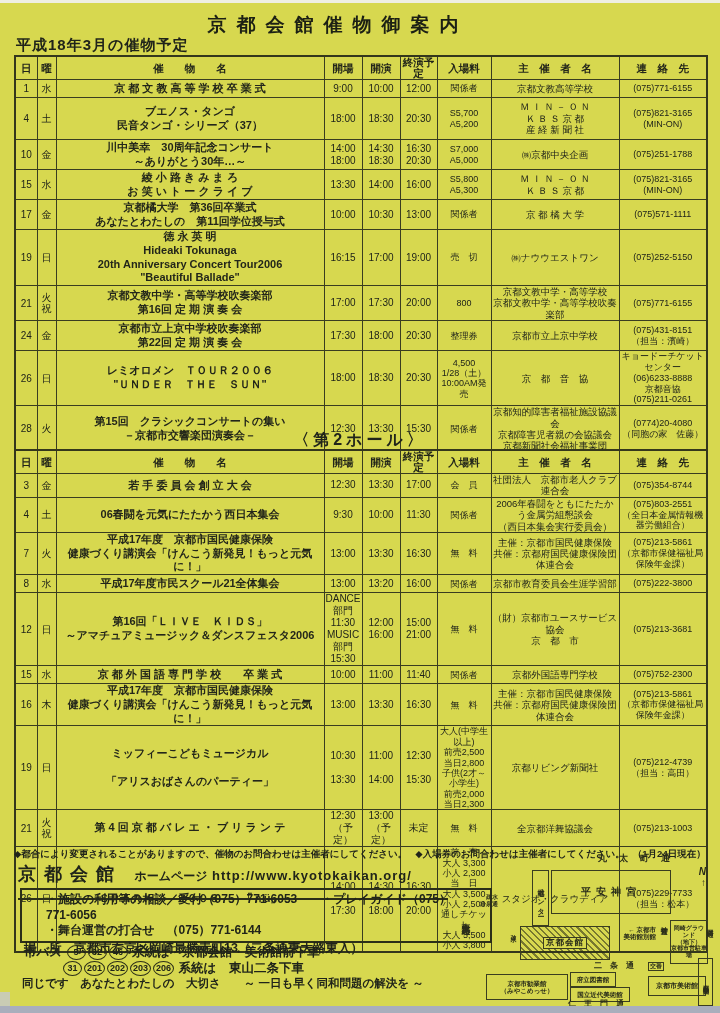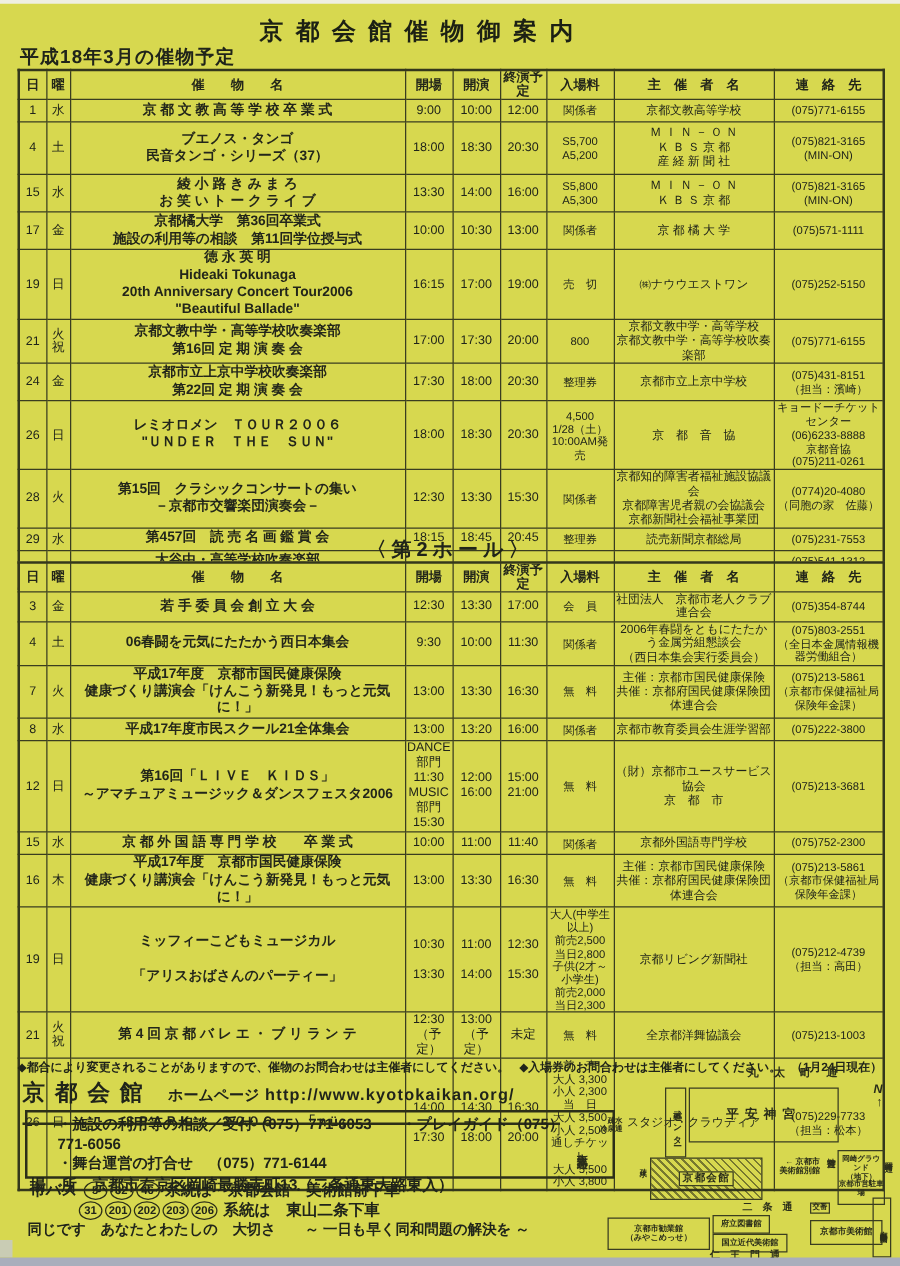--- a/index.html
+++ b/index.html
@@ -159,39 +159,55 @@
         <td class="col-end">20:30</td>
         <td class="col-fee">S5,700
 A5,200</td>
         <td class="col-org">Ｍ Ｉ Ｎ － Ｏ Ｎ
 Ｋ Ｂ Ｓ 京 都
 産 経 新 聞 社</td>
         <td class="col-tel">(075)821-3165
 (MIN-ON)</td>
       </tr>
       <tr class="r2">
+        <td class="col-day">10</td>
+        <td class="col-wd">金</td>
+        <td class="col-name">川中美幸　30周年記念コンサート
+～ありがとう30年…～</td>
+        <td class="col-open">14:00
+18:00</td>
+        <td class="col-start">14:30
+18:30</td>
+        <td class="col-end">16:30
+20:30</td>
+        <td class="col-fee">S7,000
+A5,000</td>
+        <td class="col-org">㈱京都中央企画</td>
+        <td class="col-tel">(075)251-1788</td>
+      </tr>
+      <tr class="r2">
         <td class="col-day">15</td>
         <td class="col-wd">水</td>
         <td class="col-name">綾 小 路 き み ま ろ
 お 笑 い ト ー ク ラ イ ブ</td>
         <td class="col-open">13:30</td>
         <td class="col-start">14:00</td>
         <td class="col-end">16:00</td>
         <td class="col-fee">S5,800
 A5,300</td>
         <td class="col-org">Ｍ Ｉ Ｎ － Ｏ Ｎ
 Ｋ Ｂ Ｓ 京 都</td>
         <td class="col-tel">(075)821-3165
 (MIN-ON)</td>
       </tr>
       <tr class="r2">
         <td class="col-day">17</td>
         <td class="col-wd">金</td>
         <td class="col-name">京都橘大学　第36回卒業式
-施設の利用等の相談　第11回学位授与式</td>
+あなたとわたしの　第11回学位授与式</td>
         <td class="col-open">10:00</td>
         <td class="col-start">10:30</td>
         <td class="col-end">13:00</td>
         <td class="col-fee">関係者</td>
         <td class="col-org">京 都 橘 大 学</td>
         <td class="col-tel">(075)571-1111</td>
       </tr>
       <tr class="r4">
         <td class="col-day">19</td>
         <td class="col-wd">日</td>

